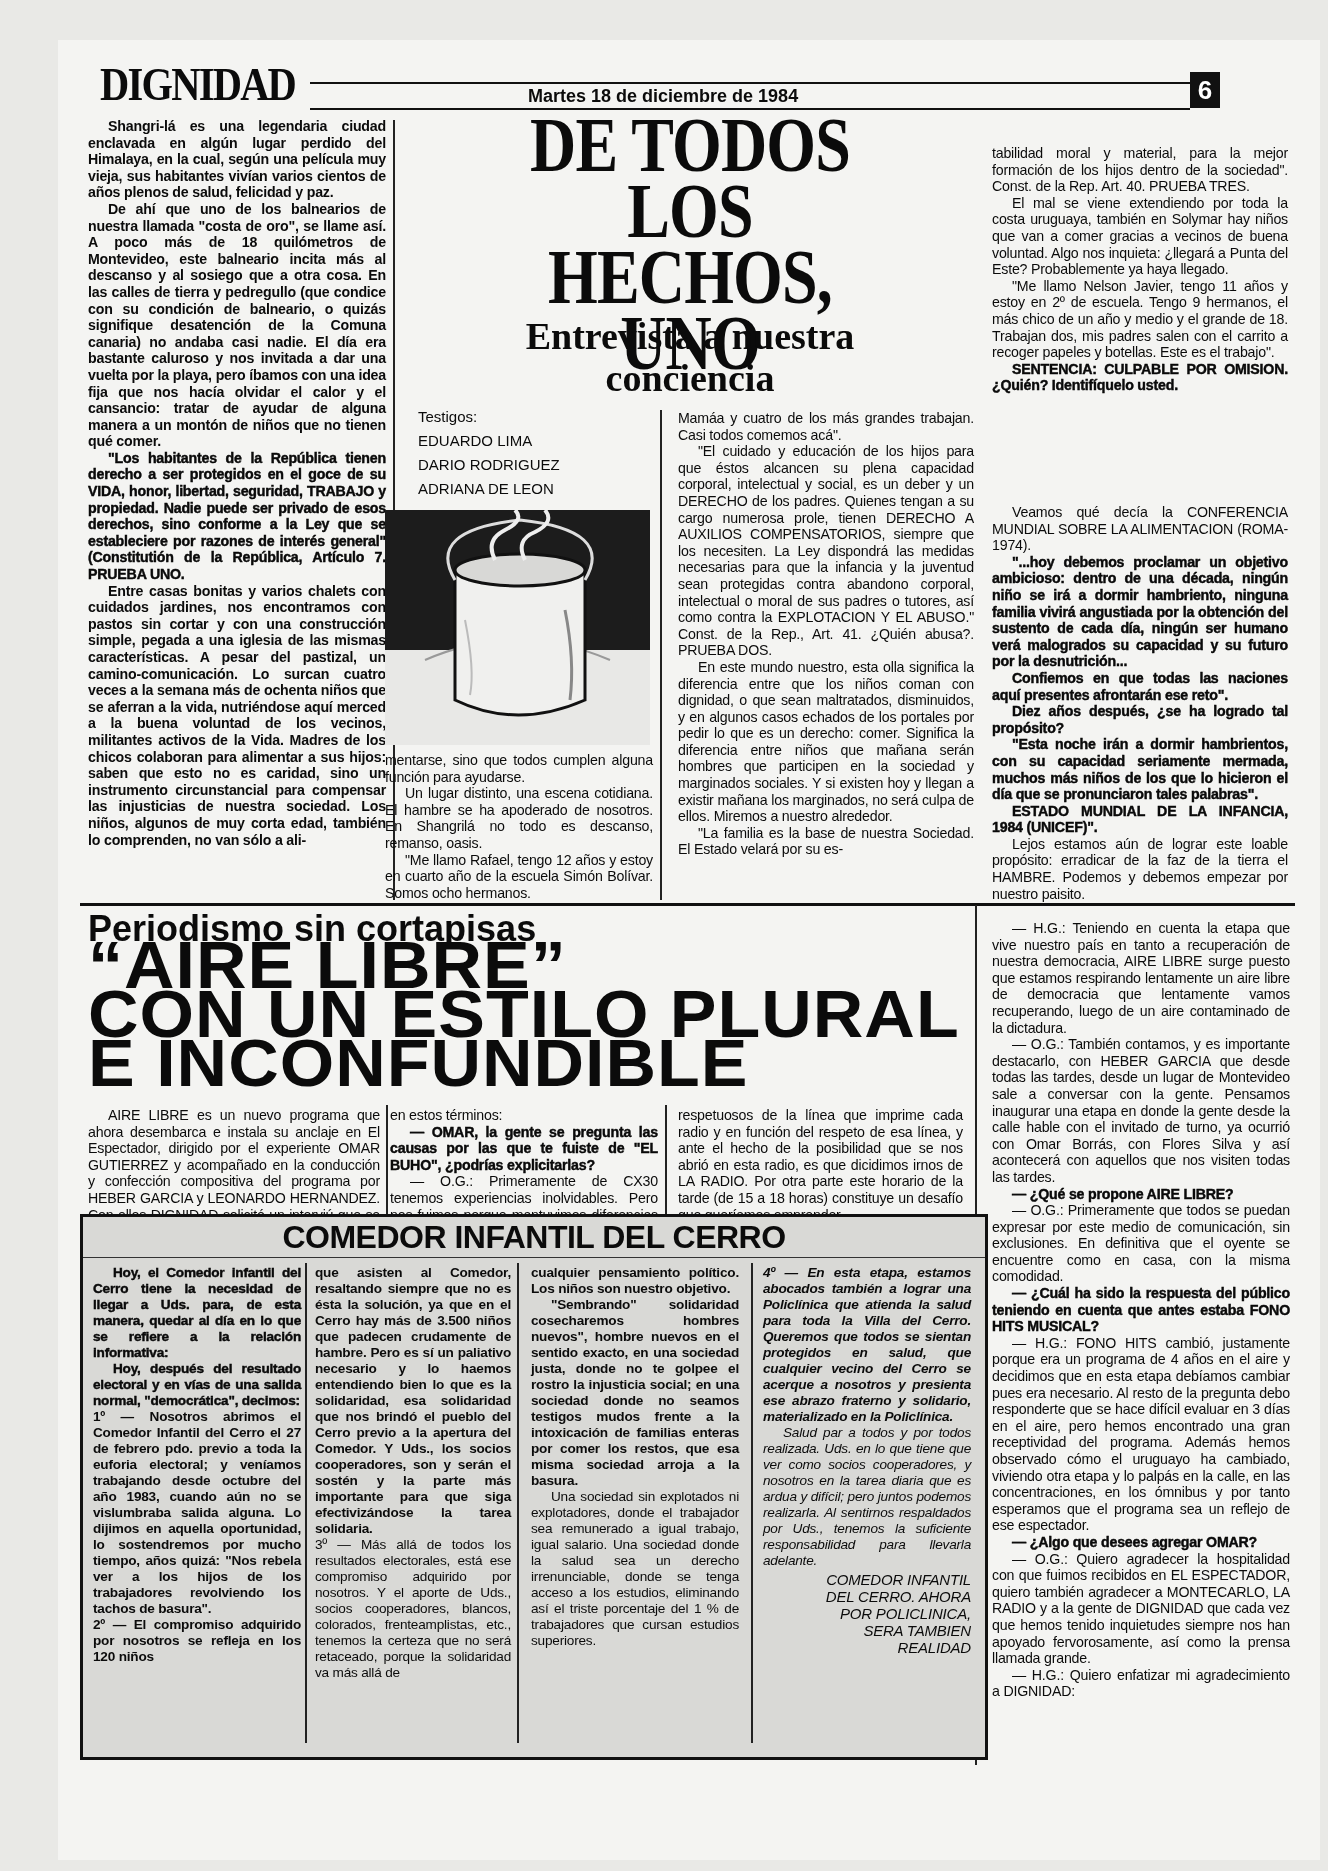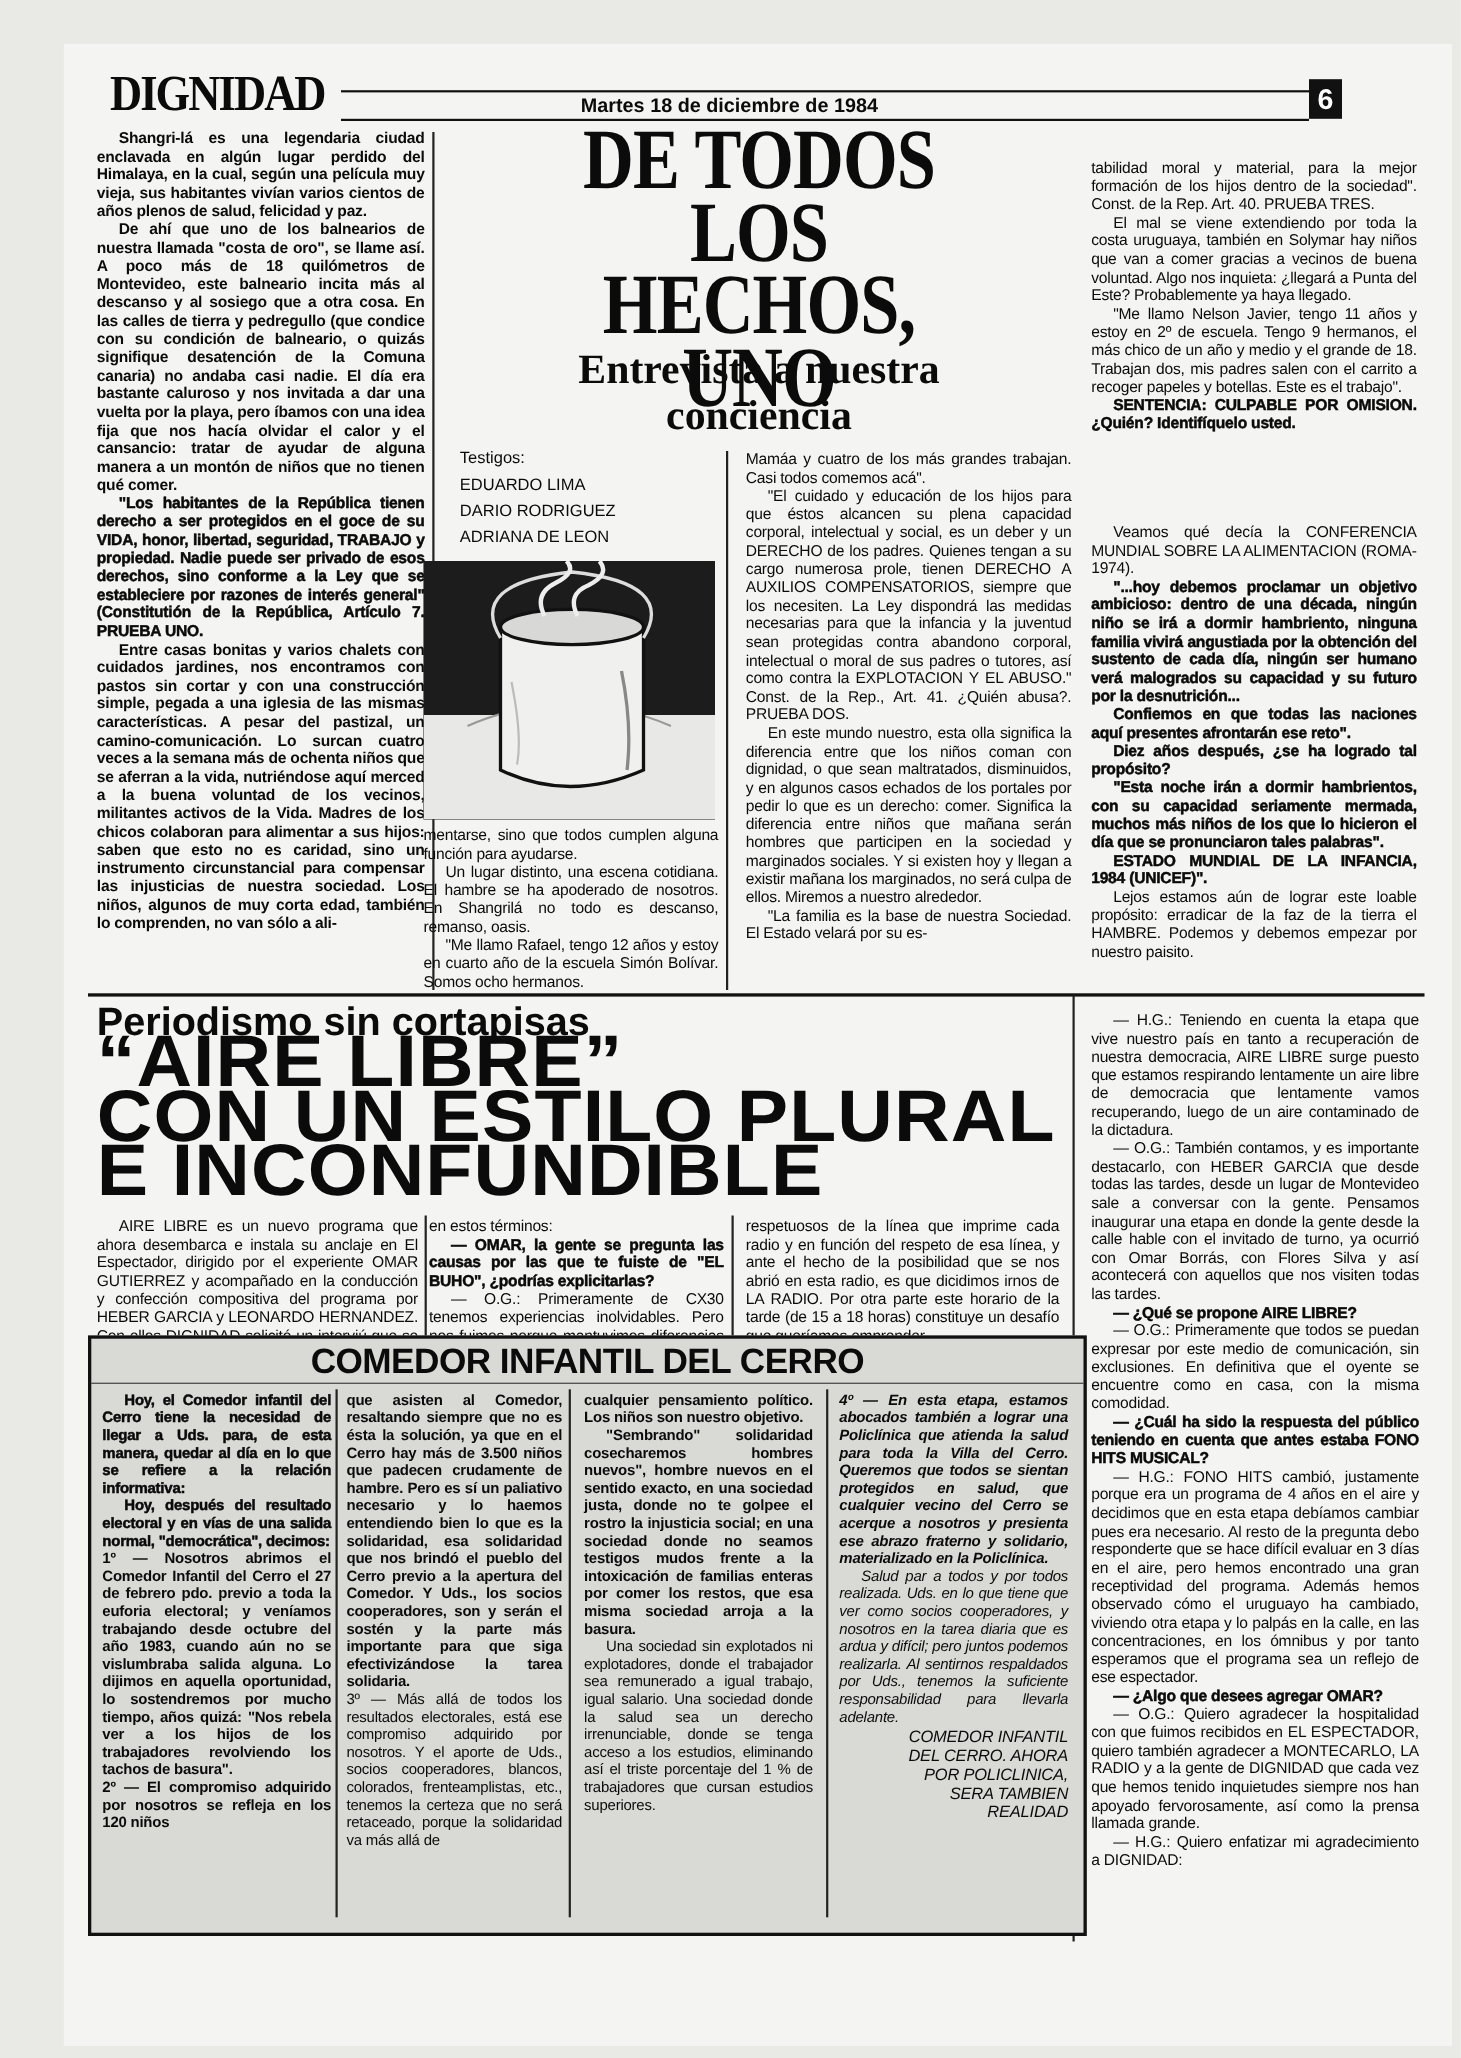--- a/index.html
+++ b/index.html
@@ -136,21 +136,21 @@
   <p>En este mundo nuestro, esta olla significa la diferencia entre que los niños coman con dignidad, o que sean maltratados, disminuidos, y en algunos casos echados de los portales por pedir lo que es un derecho: comer. Significa la diferencia entre niños que mañana serán hombres que participen en la sociedad y marginados sociales. Y si existen hoy y llegan a existir mañana los marginados, no será culpa de ellos. Miremos a nuestro alrededor.</p>
   <p>"La familia es la base de nuestra Sociedad. El Estado velará por su es-</p>
 </div>
 
 <div class="col light" style="left:992px; top:145px; width:296px;">
   <p class="noind">tabilidad moral y material, para la mejor formación de los hijos dentro de la sociedad". Const. de la Rep. Art. 40. PRUEBA TRES.</p>
   <p>El mal se viene extendiendo por toda la costa uruguaya, también en Solymar hay niños que van a comer gracias a vecinos de buena voluntad. Algo nos inquieta: ¿llegará a Punta del Este? Probablemente ya haya llegado.</p>
   <p>"Me llamo Nelson Javier, tengo 11 años y estoy en 2º de escuela. Tengo 9 hermanos, el más chico de un año y medio y el grande de 18. Trabajan dos, mis padres salen con el carrito a recoger papeles y botellas. Este es el trabajo".</p>
   <p class="heavy">SENTENCIA: CULPABLE POR OMISION. ¿Quién? Identifíquelo usted.</p>
 </div>
-<div class="col light" style="left:992px; top:476px; width:296px;">
+<div class="col light" style="left:992px; top:504px; width:296px;">
   <p>Veamos qué decía la CONFERENCIA MUNDIAL SOBRE LA ALIMENTACION (ROMA-1974).</p>
   <p class="heavy">"...hoy debemos proclamar un objetivo ambicioso: dentro de una década, ningún niño se irá a dormir hambriento, ninguna familia vivirá angustiada por la obtención del sustento de cada día, ningún ser humano verá malogrados su capacidad y su futuro por la desnutrición...</p>
   <p class="heavy">Confiemos en que todas las naciones aquí presentes afrontarán ese reto".</p>
   <p class="heavy">Diez años después, ¿se ha logrado tal propósito?</p>
   <p class="heavy">"Esta noche irán a dormir hambrientos, con su capacidad seriamente mermada, muchos más niños de los que lo hicieron el día que se pronunciaron tales palabras".</p>
   <p class="heavy">ESTADO MUNDIAL DE LA INFANCIA, 1984 (UNICEF)".</p>
   <p>Lejos estamos aún de lograr este loable propósito: erradicar de la faz de la tierra el HAMBRE. Podemos y debemos empezar por nuestro paisito.</p>
 </div>
 
 <div class="hrule" style="left:80px; top:903px; width:1215px;"></div>

